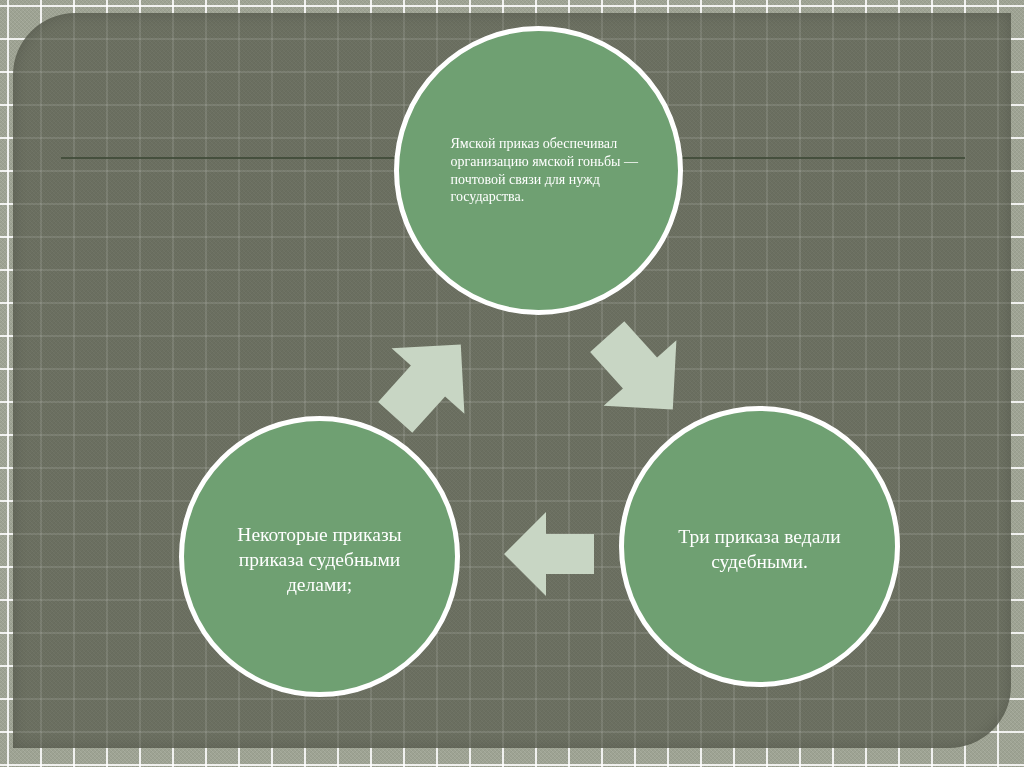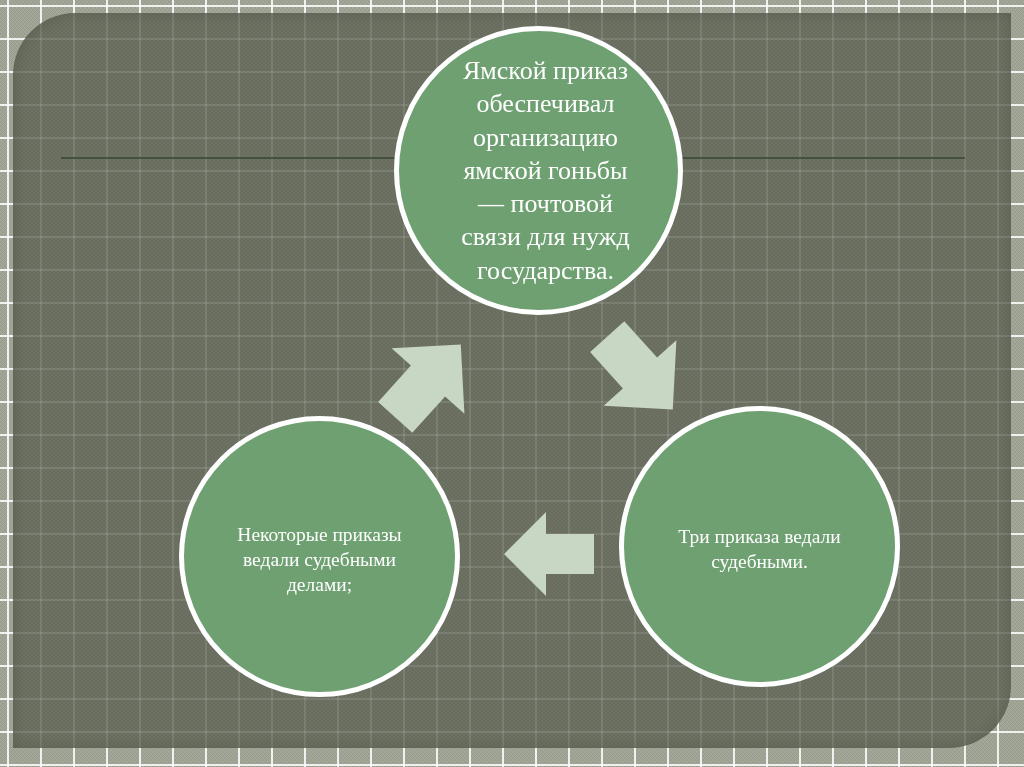--- a/index.html
+++ b/index.html
@@ -82,22 +82,22 @@
     padding: 0 10px;
   }
 
   #node-top {
     left: 381px;
     top: 13px;
     width: 289px;
     height: 289px;
   }
   #node-top .label {
-    text-align: center;
-    font-size: 26px;
+    text-align: left;
+    font-size: 14px;
     width: 190px;
     margin-left: 14px;
   }
 
   #node-right {
     left: 606px;
     top: 393px;
     width: 281px;
     height: 281px;
   }
@@ -142,21 +142,21 @@
 
     <div class="node" id="node-top">
       <span class="label">Ямской приказ обеспечивал организацию ямской гоньбы — почтовой связи для нужд государства.</span>
     </div>
 
     <div class="node" id="node-right">
       <span class="label">Три приказа ведали судебными.</span>
     </div>
 
     <div class="node" id="node-left">
-      <span class="label">Некоторые приказы ведали судебными делами;</span>
+      <span class="label">Некоторые приказы приказа судебными делами;</span>
     </div>
 
     <div class="arrow" id="arrow-left-up">
       <svg width="110" height="110" viewBox="0 0 110 110" aria-hidden="true">
         <g transform="rotate(42 55 55)">
           <polygon points="55,6 104,55 78,55 78,104 32,104 32,55 6,55" fill="#c8d6c4"></polygon>
         </g>
       </svg>
     </div>
 

